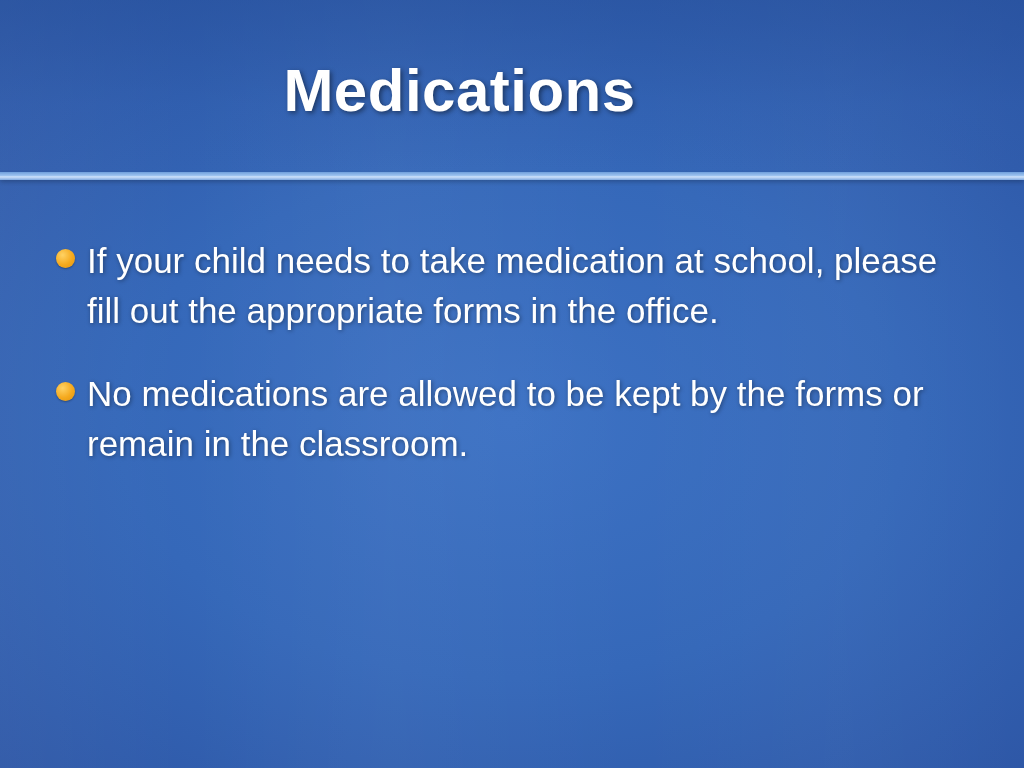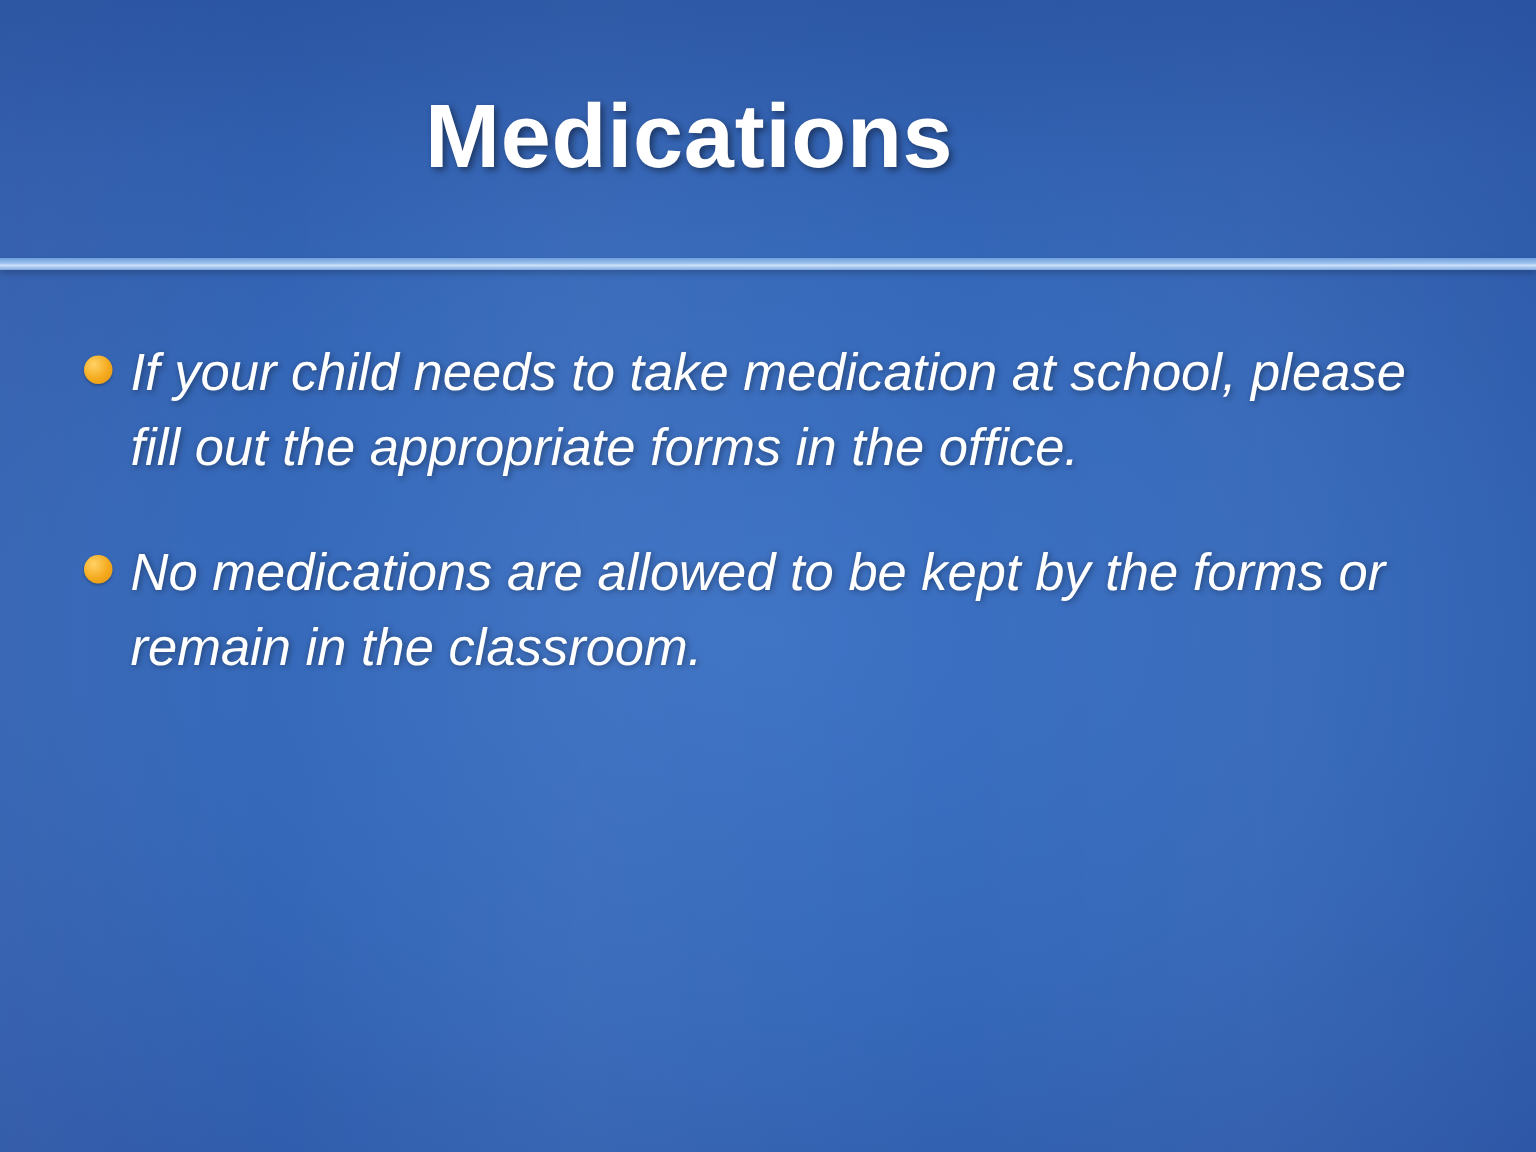--- a/index.html
+++ b/index.html
@@ -60,23 +60,22 @@
     left: 0;
     top: 172px;
     width: 1024px;
     height: 8px;
     background: linear-gradient(180deg, #6f9fdc 0%, #9dc3ef 45%, #cfe2fa 60%, #7fa9e0 100%);
     box-shadow: 0 2px 4px rgba(0,0,0,0.22);
   }
   .body {
     position: absolute;
     left: 56px;
-    top: 224px;
+    top: 236px;
     width: 920px;
-    font-style: italic;
   }
   .bullet-row {
     display: flex;
     align-items: flex-start;
     margin-bottom: 34px;
   }
   .bullet-dot {
     flex: 0 0 auto;
     width: 19px;
     height: 19px;

